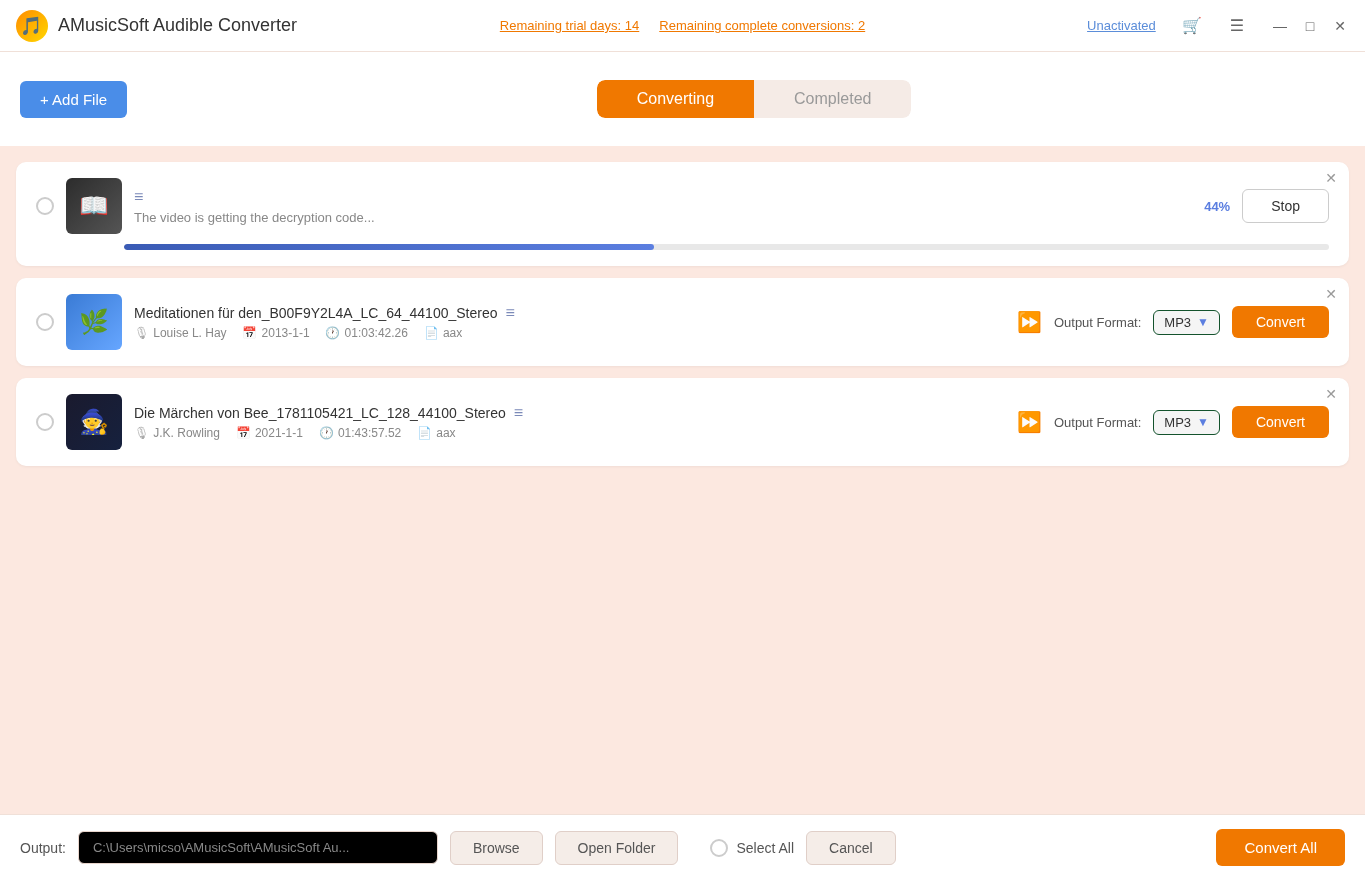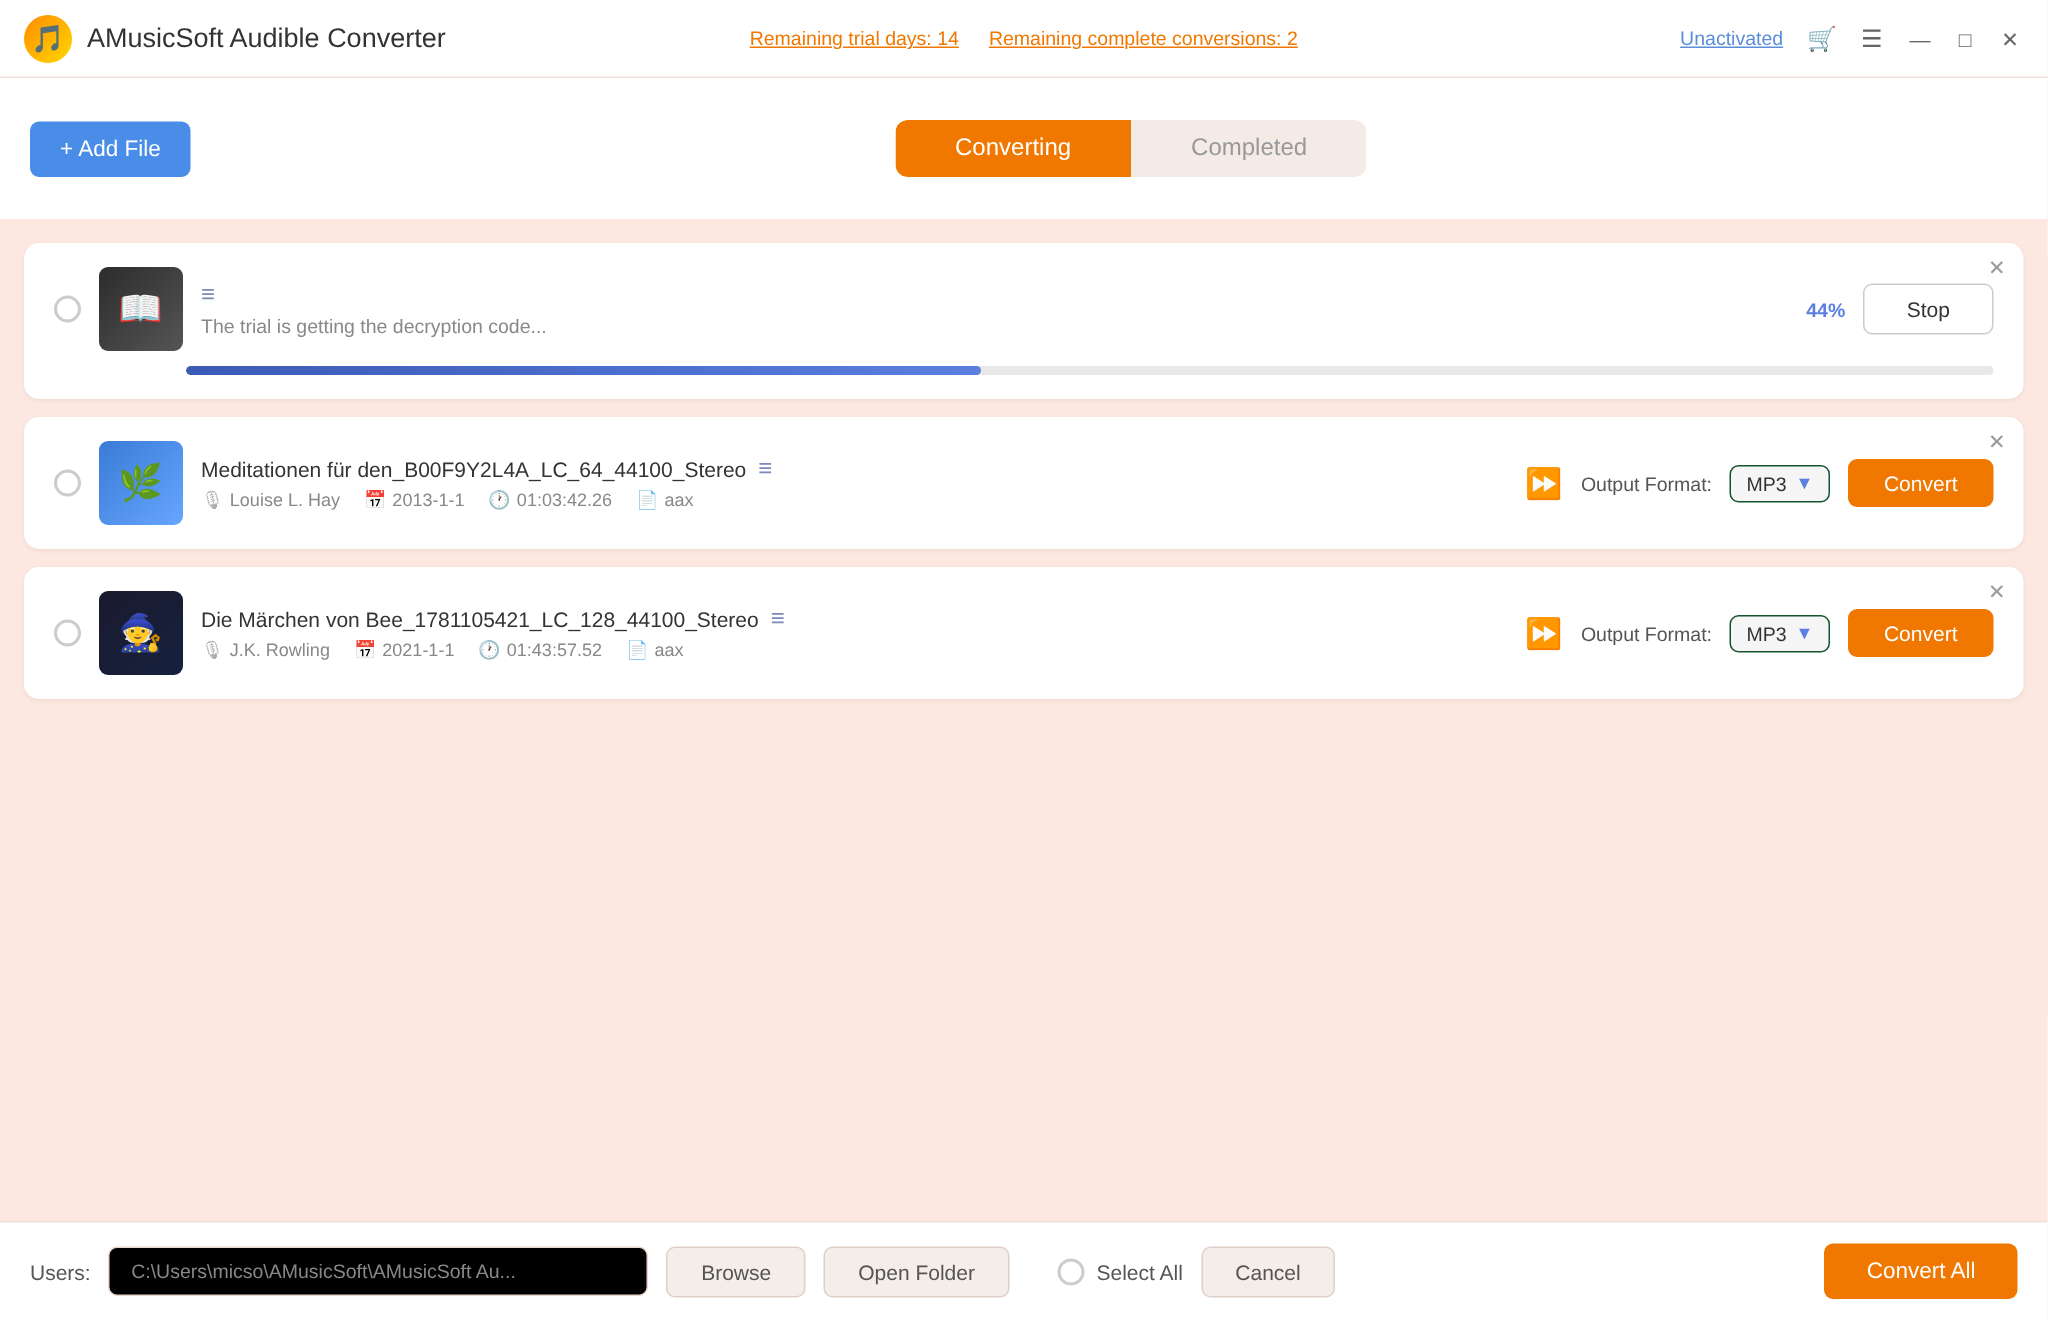--- a/index.html
+++ b/index.html
@@ -50,21 +50,21 @@
     }
     .trial-info {
       color: #f07800;
       font-size: 13px;
       text-decoration: underline;
       cursor: pointer;
     }
     .title-bar-right {
       display: flex;
       align-items: center;
-      gap: 16px;
+      gap: 27px;
       flex: 1;
       justify-content: flex-end;
     }
     .unactivated-link {
       color: #5b8dd9;
       font-size: 13px;
       text-decoration: underline;
       cursor: pointer;
     }
     .win-controls {
@@ -428,21 +428,21 @@
     <div class="card-main-row">
       <div class="card-left">
         <div class="card-checkbox"></div>
         <div class="card-thumbnail thumb-1">
           <span style="font-size:24px;color:#fff;">📖</span>
         </div>
         <div class="card-info">
           <div class="card-filename">
             <span class="file-icon">≡</span>
           </div>
-          <div class="card-status">The trial is getting the decryption code...</div>
+          <div class="card-status">The video is getting the decryption code...</div>
         </div>
       </div>
       <div class="card-right">
         <span class="progress-percent">44%</span>
         <button class="stop-btn">Stop</button>
       </div>
     </div>
     <div style="padding-left: 88px; margin-top: 10px;">
       <div class="progress-bar-container">
         <div class="progress-bar-fill" style="width: 44%;"></div>
@@ -536,21 +536,21 @@
           <span class="format-chevron">▼</span>
         </div>
         <button class="convert-btn">Convert</button>
       </div>
     </div>
   </div>
 
 </div>
 
 <div class="bottom-bar">
-  <span class="output-label">Users:</span>
+  <span class="output-label">Output:</span>
   <div class="output-path">C:\Users\micso\AMusicSoft\AMusicSoft Au...</div>
   <button class="browse-btn">Browse</button>
   <button class="open-folder-btn">Open Folder</button>
   <div class="select-all-section">
     <div class="select-all-radio"></div>
     <span class="select-all-label">Select All</span>
   </div>
   <button class="cancel-btn">Cancel</button>
   <button class="convert-all-btn">Convert All</button>
 </div>

